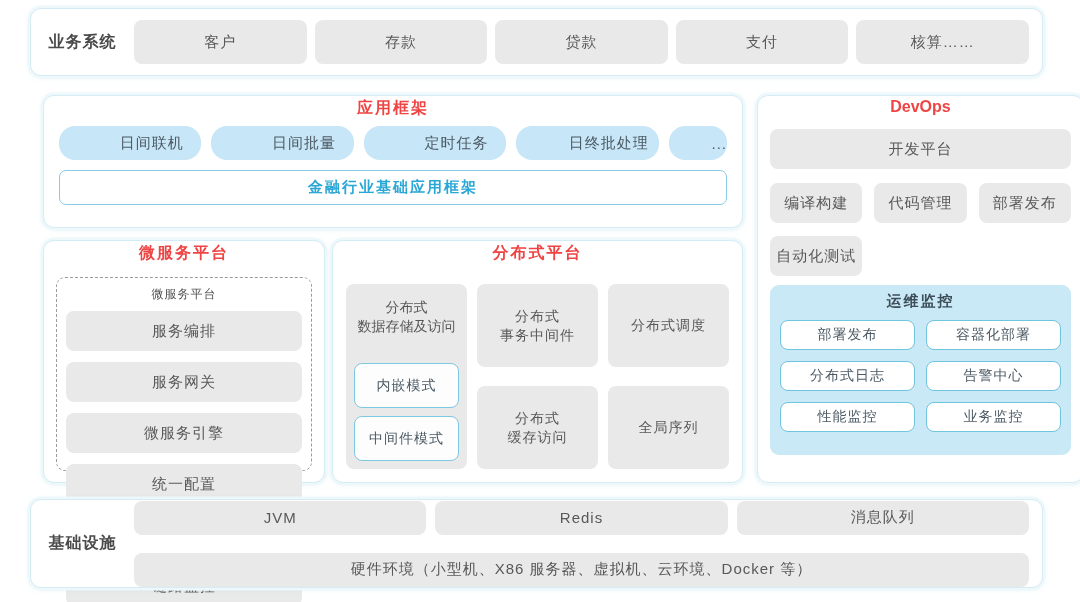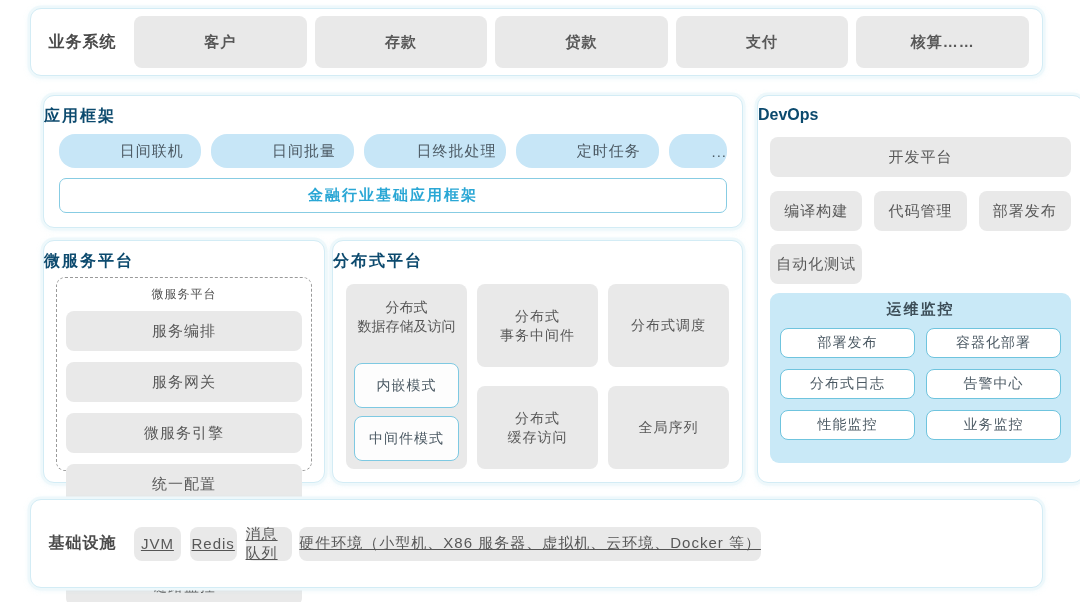--- a/index.html
+++ b/index.html
@@ -31,29 +31,29 @@
     background:#c7e6f7; border-radius:16px;
     display:flex; align-items:center; justify-content:center;
     font-size:15px; color:#4c5a64; letter-spacing:1px;padding-left:43px;
   }
   .outline-box {
     background:#fff; border:1px solid #7ec9e2; border-radius:8px;
     display:flex; align-items:center; justify-content:center;
     font-size:14px; color:#4c5a64; letter-spacing:1px;
   }
   .sec-title {
-    font-size:16px; font-weight:600; color:#0c4a6e;
-    letter-spacing:2px; padding-top:10px;
+    text-align:center; font-size:16px; font-weight:600; color:#ef4444;
+    letter-spacing:2px; padding-top:2px;
   }
   .two-line { white-space:pre-line; text-align:center; line-height:1.35; }
 
   
   .biz { left:30px; top:8px; width:1013px; height:68px; }
   .biz-items { flex:1; display:flex; gap:8px; margin-right:13px; }
-  .biz-items .gray-box { flex:1; height:52px;font-weight:bold; }
+  .biz-items .gray-box { flex:1; height:44px; }
 
   
   .appfw { left:43px; top:95px; width:700px; height:133px; }
   .appfw-row { display:flex; gap:10px; margin:7px 15px 0; }
   .appfw-row .blue-box { flex:1; height:34px; }
   .appfw-row .blue-box.dots { flex:0 0 55px; }
   .appfw-base {
     margin:10px 15px 0; height:35px;
     background:#fff; border:1px solid #87cce3; border-radius:7px;
     display:flex; align-items:center; justify-content:center;
@@ -88,21 +88,21 @@
   .monitor {
     margin:9px 12px 0; height:170px; background:#c9e9f7; border-radius:9px;
     padding:7px 10px 15px;
   }
   .monitor-title { text-align:center; font-size:15px; font-weight:600; color:#3d4e58; letter-spacing:2px; margin-bottom:9px; }
   .monitor-grid { display:grid; grid-template-columns:1fr 1fr; gap:11px 11px; }
   .monitor-grid .outline-box { height:30px; border-color:#6fc4de; }
 
   
   .infra { left:30px; top:499px; width:1013px; height:89px; }
-  .infra-right { flex:1; margin-right:13px; display:flex; flex-direction:row; gap:7px;text-decoration:underline; }
+  .infra-right { flex:1; margin-right:13px; display:flex; flex-direction:column; gap:18px; }
   .infra-row { display:flex; gap:9px; }
   .infra-row .gray-box { flex:1; height:34px; }
   .infra-bar { height:34px; background:#e9e9e9; border-radius:8px;
     display:flex; align-items:center; justify-content:center; font-size:15px; color:#585858; letter-spacing:1px; }
 </style>
 </head>
 <body>
 
 <div class="canvas">
 
@@ -117,22 +117,22 @@
         <div class="gray-box">核算……</div>
       </div>
     </div>
   </div>
 
   <div class="panel appfw">
     <div class="sec-title">应用框架</div>
     <div class="appfw-row">
       <div class="blue-box">日间联机</div>
       <div class="blue-box">日间批量</div>
+      <div class="blue-box">定时任务</div>
       <div class="blue-box">日终批处理</div>
-      <div class="blue-box">定时任务</div>
       <div class="blue-box dots">...</div>
     </div>
     <div class="appfw-base">金融行业基础应用框架</div>
   </div>
 
   <div class="panel devops">
     <div class="sec-title" style="letter-spacing:0;">DevOps</div>
     <div class="gray-box devops-wide">开发平台</div>
     <div class="devops-grid">
       <div class="gray-box">编译构建</div>

